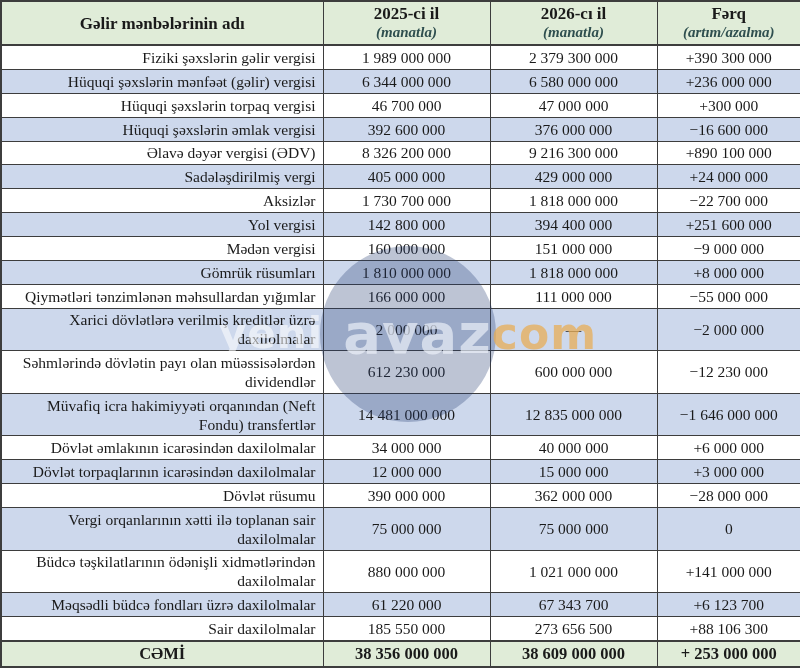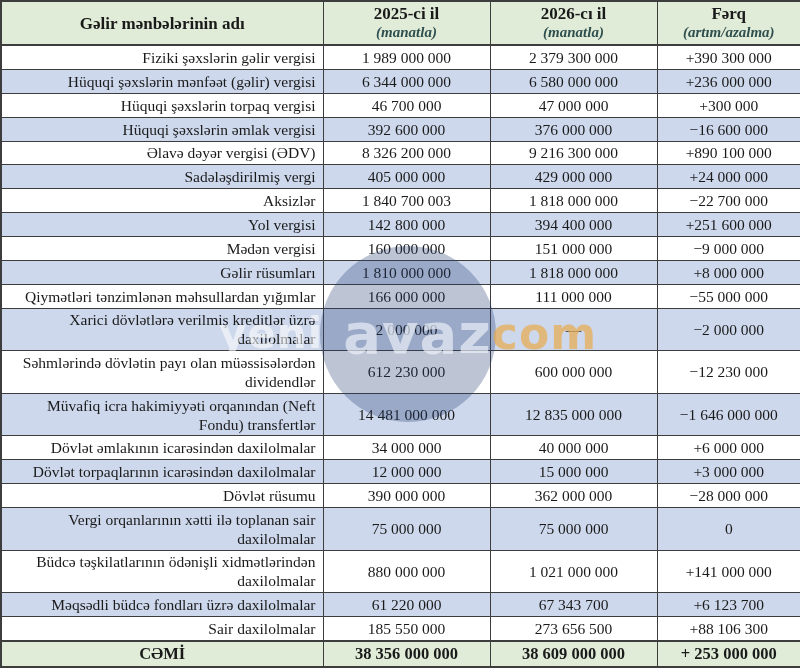--- a/index.html
+++ b/index.html
@@ -165,38 +165,38 @@
           <td>+890 100 000</td>
         </tr>
         <tr class="alt">
           <td class="name-cell">Sadələşdirilmiş vergi</td>
           <td>405 000 000</td>
           <td>429 000 000</td>
           <td>+24 000 000</td>
         </tr>
         <tr>
           <td class="name-cell">Aksizlər</td>
-          <td>1 840 700 003</td>
+          <td>1 730 700 000</td>
           <td>1 818 000 000</td>
           <td>−22 700 000</td>
         </tr>
         <tr class="alt">
           <td class="name-cell">Yol vergisi</td>
           <td>142 800 000</td>
           <td>394 400 000</td>
           <td>+251 600 000</td>
         </tr>
         <tr>
           <td class="name-cell">Mədən vergisi</td>
           <td>160 000 000</td>
           <td>151 000 000</td>
           <td>−9 000 000</td>
         </tr>
         <tr class="alt">
-          <td class="name-cell">Gəlir rüsumları</td>
+          <td class="name-cell">Gömrük rüsumları</td>
           <td>1 810 000 000</td>
           <td>1 818 000 000</td>
           <td>+8 000 000</td>
         </tr>
         <tr>
           <td class="name-cell">Qiymətləri tənzimlənən məhsullardan yığımlar</td>
           <td>166 000 000</td>
           <td>111 000 000</td>
           <td>−55 000 000</td>
         </tr>

